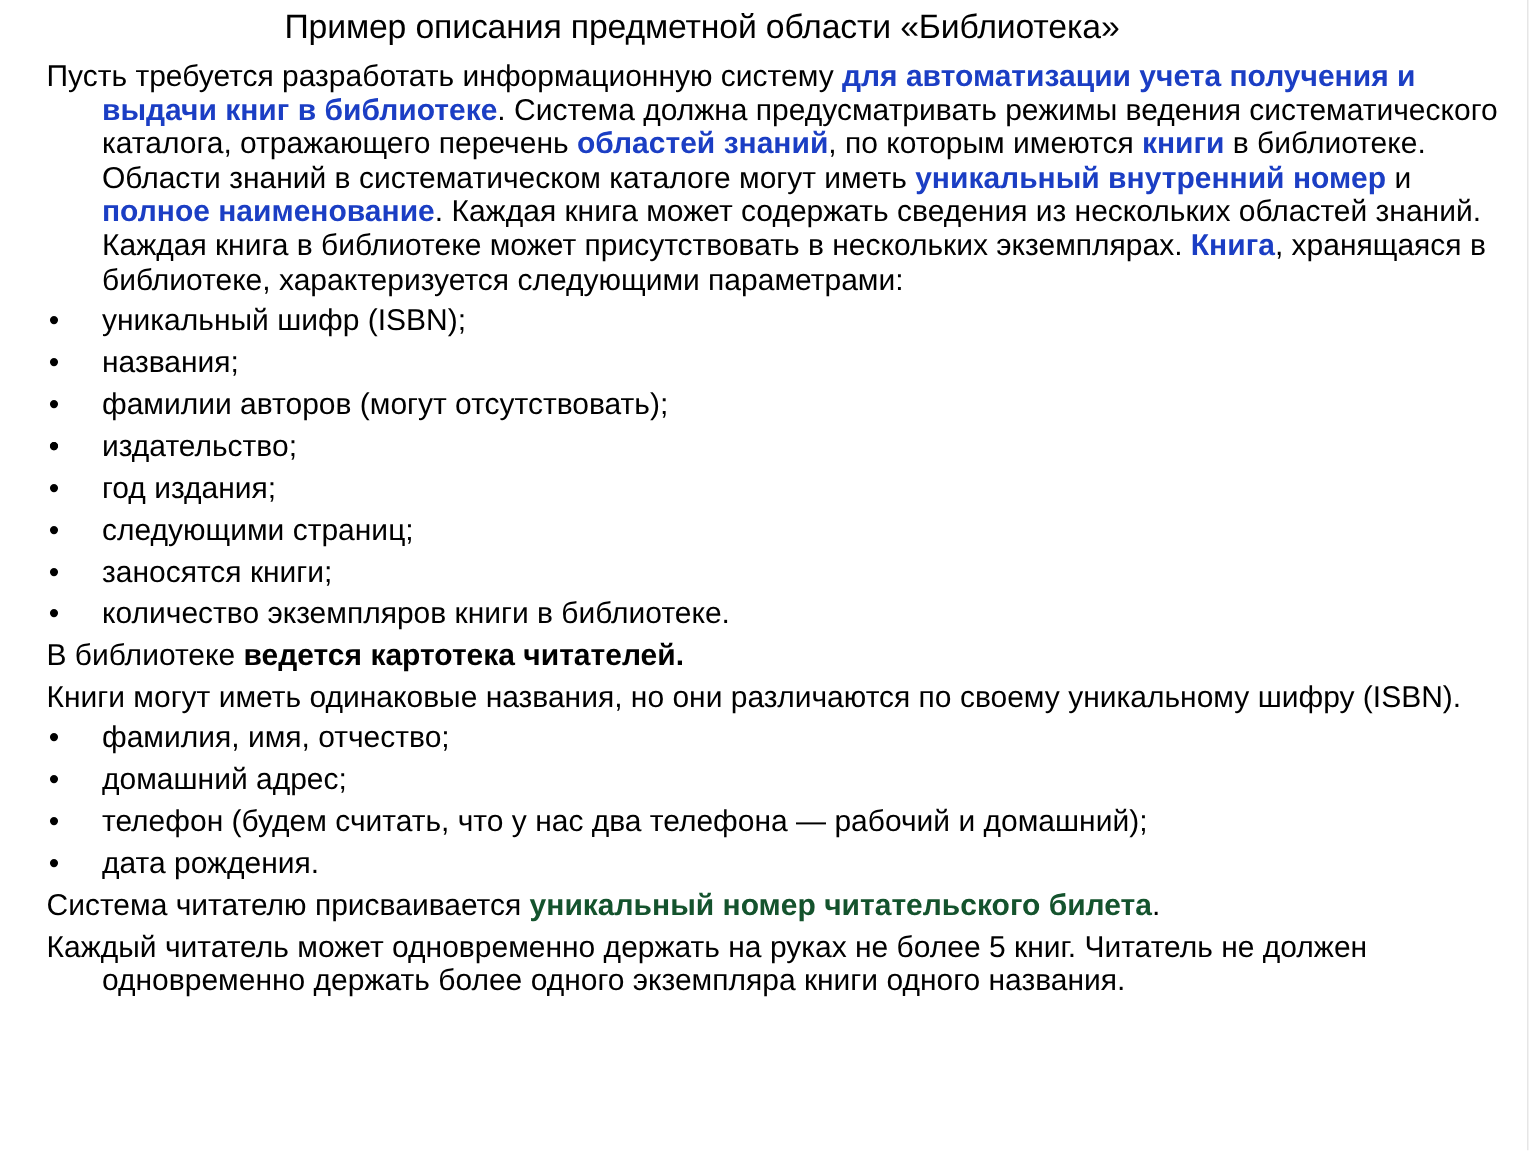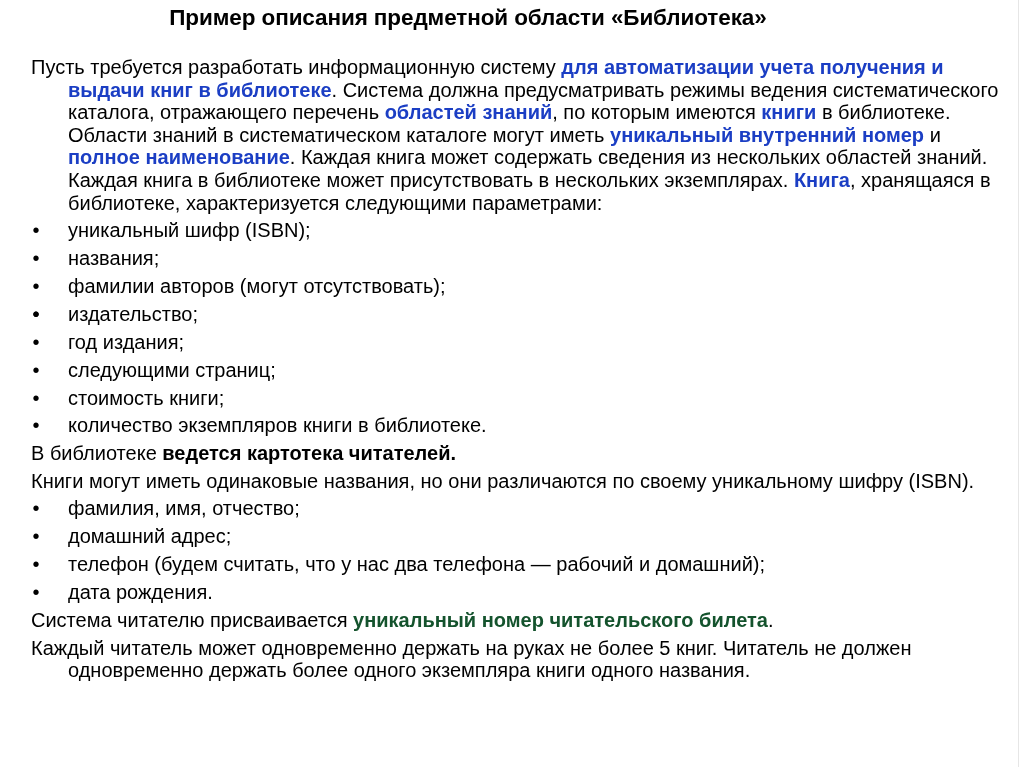--- a/index.html
+++ b/index.html
@@ -10,25 +10,25 @@
       color: #000000;
       position: relative;
     }
     .frame {
       position: absolute; left: 0; top: 0; width: 1019px; height: 767px;
       border-right: 1px solid #e6e6e6;
       box-sizing: border-box;
     }
     .title {
       position: absolute; left: 0; width: 936px; top: 4px;
-      text-align: center; font-weight: bold; font-size: 22.5px; line-height: 28px;
+      text-align: center; font-weight: normal; font-size: 22.5px; line-height: 28px;
       letter-spacing: -0.1px;
     }
     .content {
-      position: absolute; left: 31px; top: 56px; width: 980px;
+      position: absolute; left: 31px; top: 40px; width: 980px;
       font-size: 20px; line-height: 22.6px;
     }
     .para { margin: 0 0 5px 0; padding-left: 37px; text-indent: -37px; }
     .hl { color: #1b3ec4; font-weight: bold; }
     .hl2 { color: #14532d; font-weight: bold; }
     .b { font-weight: bold; }
     ul.bullets { list-style: none; margin: 0 0 5px 0; padding: 0; }
     ul.bullets li { position: relative; padding-left: 37px; margin-bottom: 5.3px; line-height: 22.6px; }
     ul.bullets li .dot {
       position: absolute; left: 0px; top: 0; width: 10px; text-align: center;
@@ -45,21 +45,21 @@
   <p class="para"><span>Пусть требуется разработать информационную систему </span><span class="hl">для автоматизации учета получения и выдачи книг в библиотеке</span><span>. Система должна предусматривать режимы ведения систематического каталога, отражающего перечень </span><span class="hl">областей знаний</span><span>, по которым имеются </span><span class="hl">книги</span><span> в библиотеке. Области знаний в систематическом каталоге могут иметь </span><span class="hl">уникальный внутренний номер</span><span> и </span><span class="hl">полное наименование</span><span>. Каждая книга может содержать сведения из нескольких областей знаний. Каждая книга в библиотеке может присутствовать в нескольких экземплярах. </span><span class="hl">Книга</span><span>, хранящаяся в библиотеке, характеризуется следующими параметрами:</span></p>
 
   <ul class="bullets">
     <li><span class="dot">•</span><span>уникальный шифр (ISBN);</span></li>
     <li><span class="dot">•</span><span>названия;</span></li>
     <li><span class="dot">•</span><span>фамилии авторов (могут отсутствовать);</span></li>
     <li><span class="dot">•</span></li>
     <li><span class="dot">•</span><span>издательство;</span></li>
     <li><span class="dot">•</span><span>год издания;</span></li>
     <li><span class="dot">•</span><span>следующими страниц;</span></li>
-    <li><span class="dot">•</span><span>стоимость книги;</span></li>
+    <li><span class="dot">•</span><span>заносятся книги;</span></li>
     <li><span class="dot">•</span><span>количество экземпляров книги в библиотеке.</span></li>
   </ul>
 
   <p class="para"><span>В библиотеке </span><span class="b">ведется картотека читателей.</span></p>
 
   <p class="para">Книги могут иметь одинаковые названия, но они различаются по своему уникальному шифру (ISBN).</p>
 
 
   <ul class="bullets">
     <li><span class="dot">•</span><span>фамилия, имя, отчество;</span></li>

